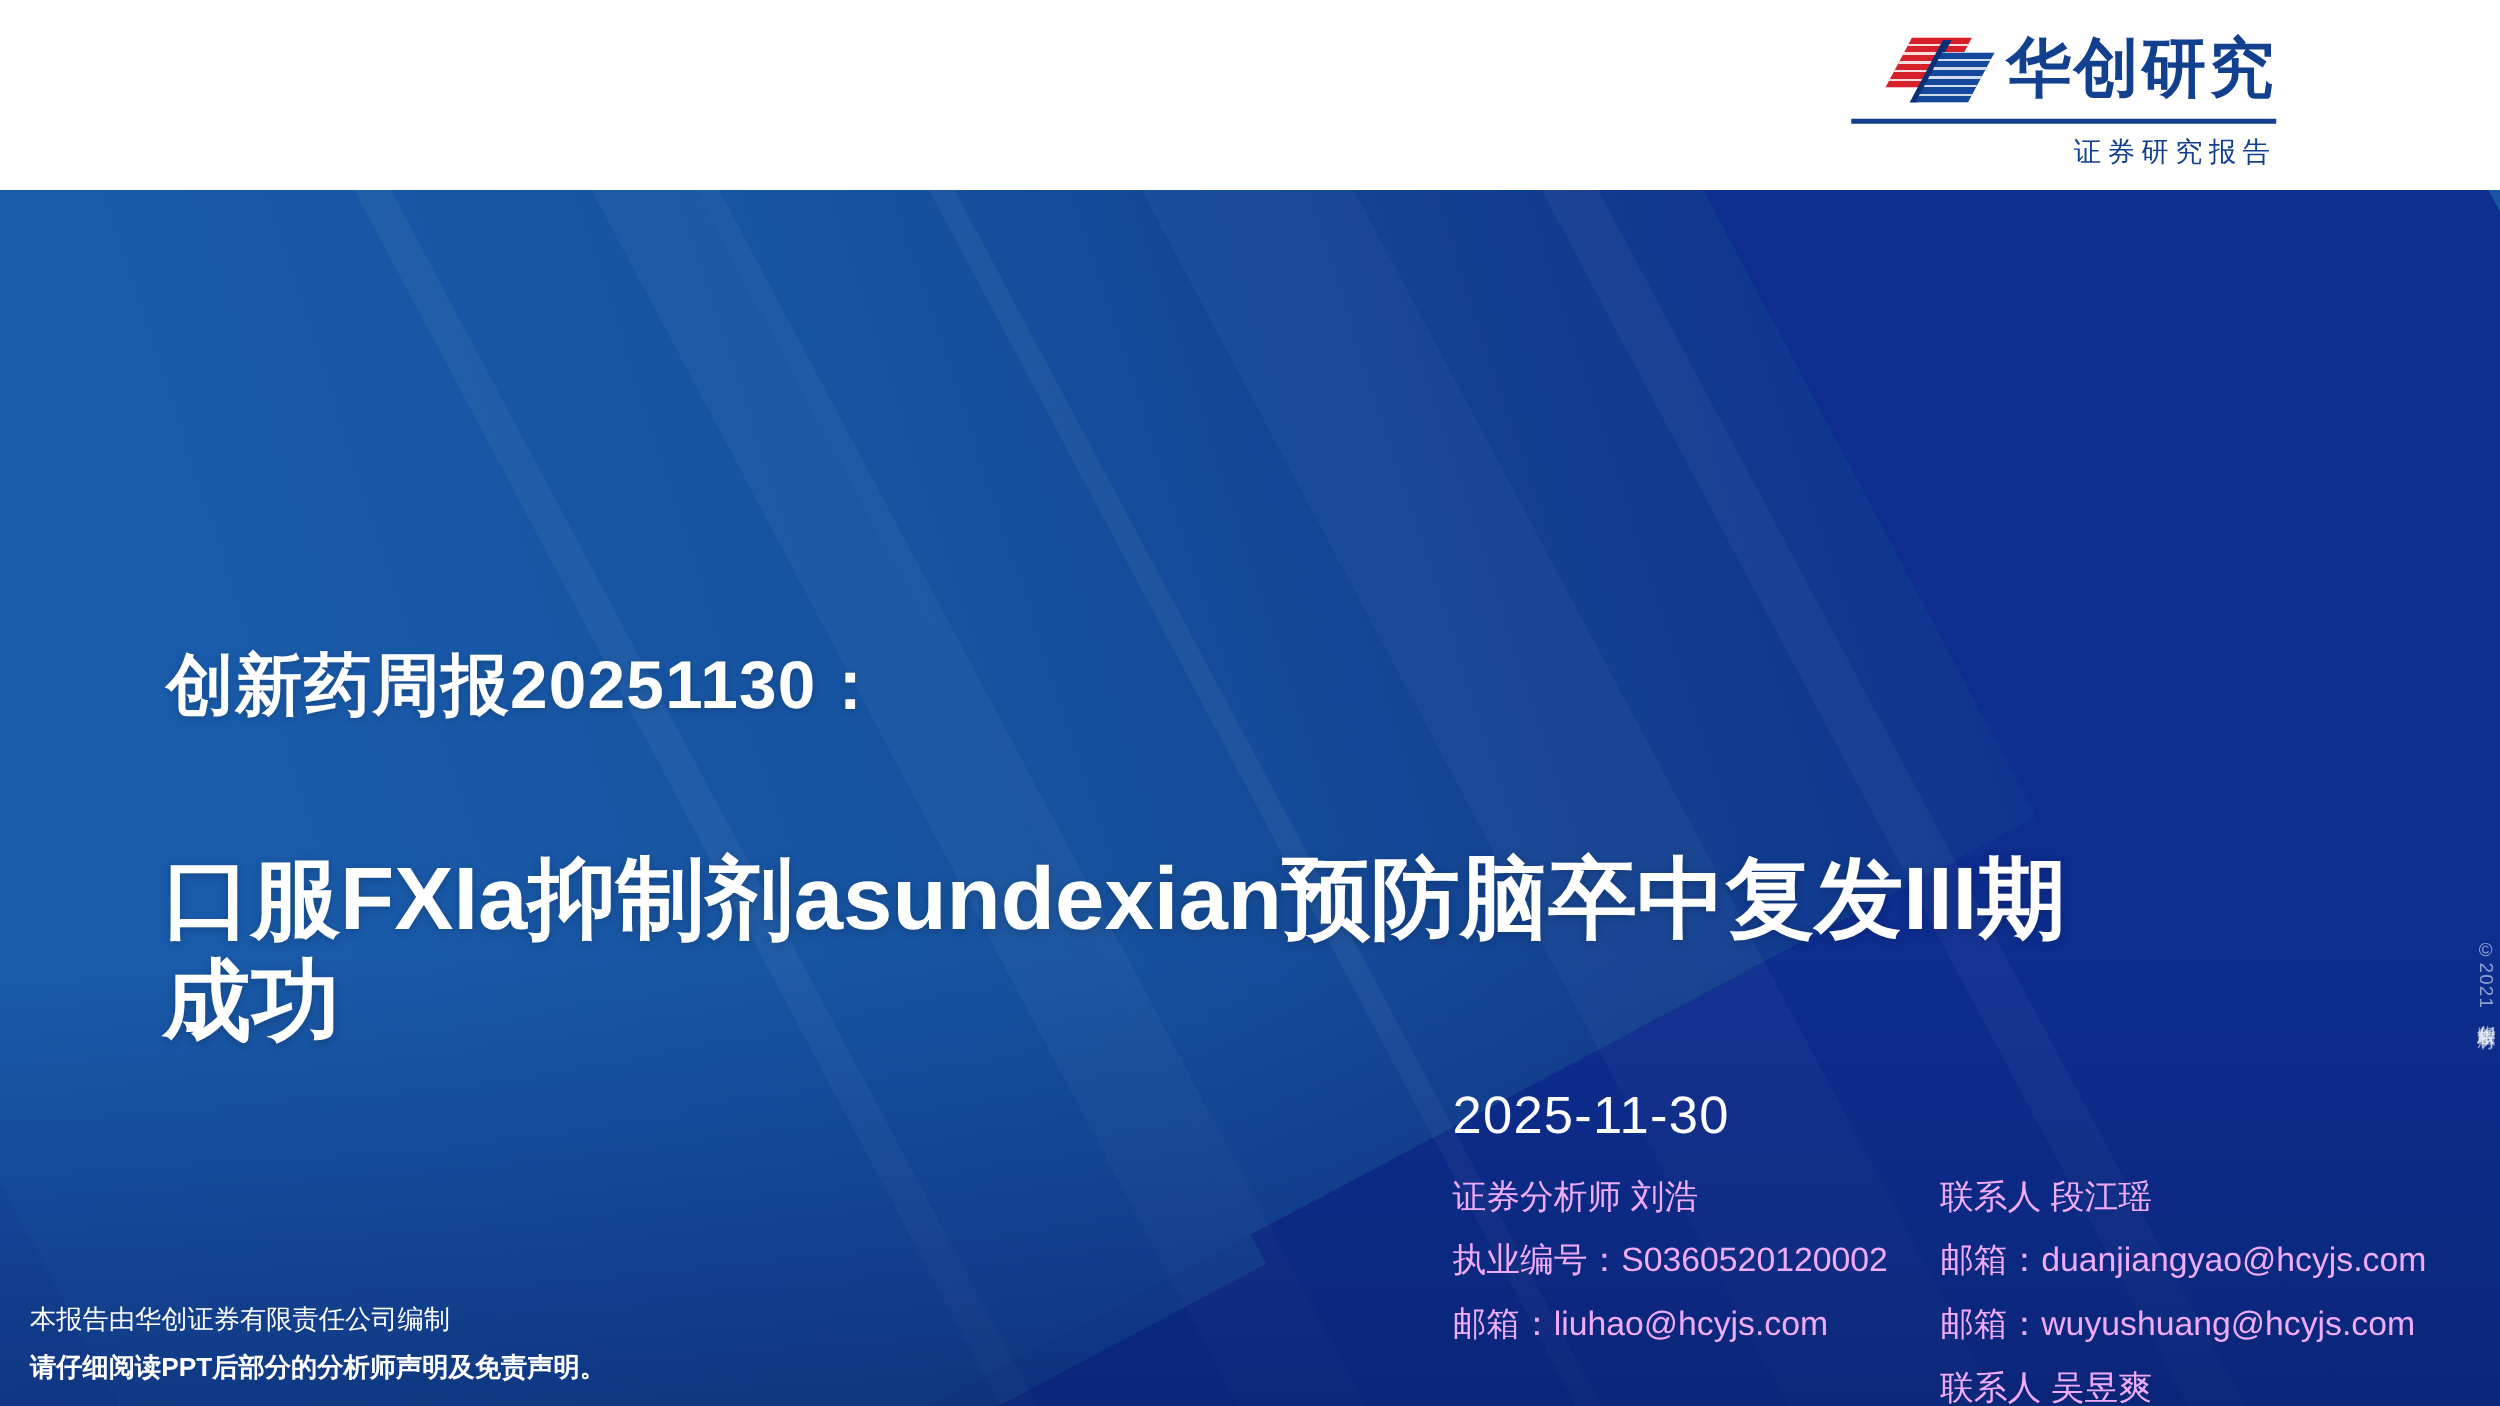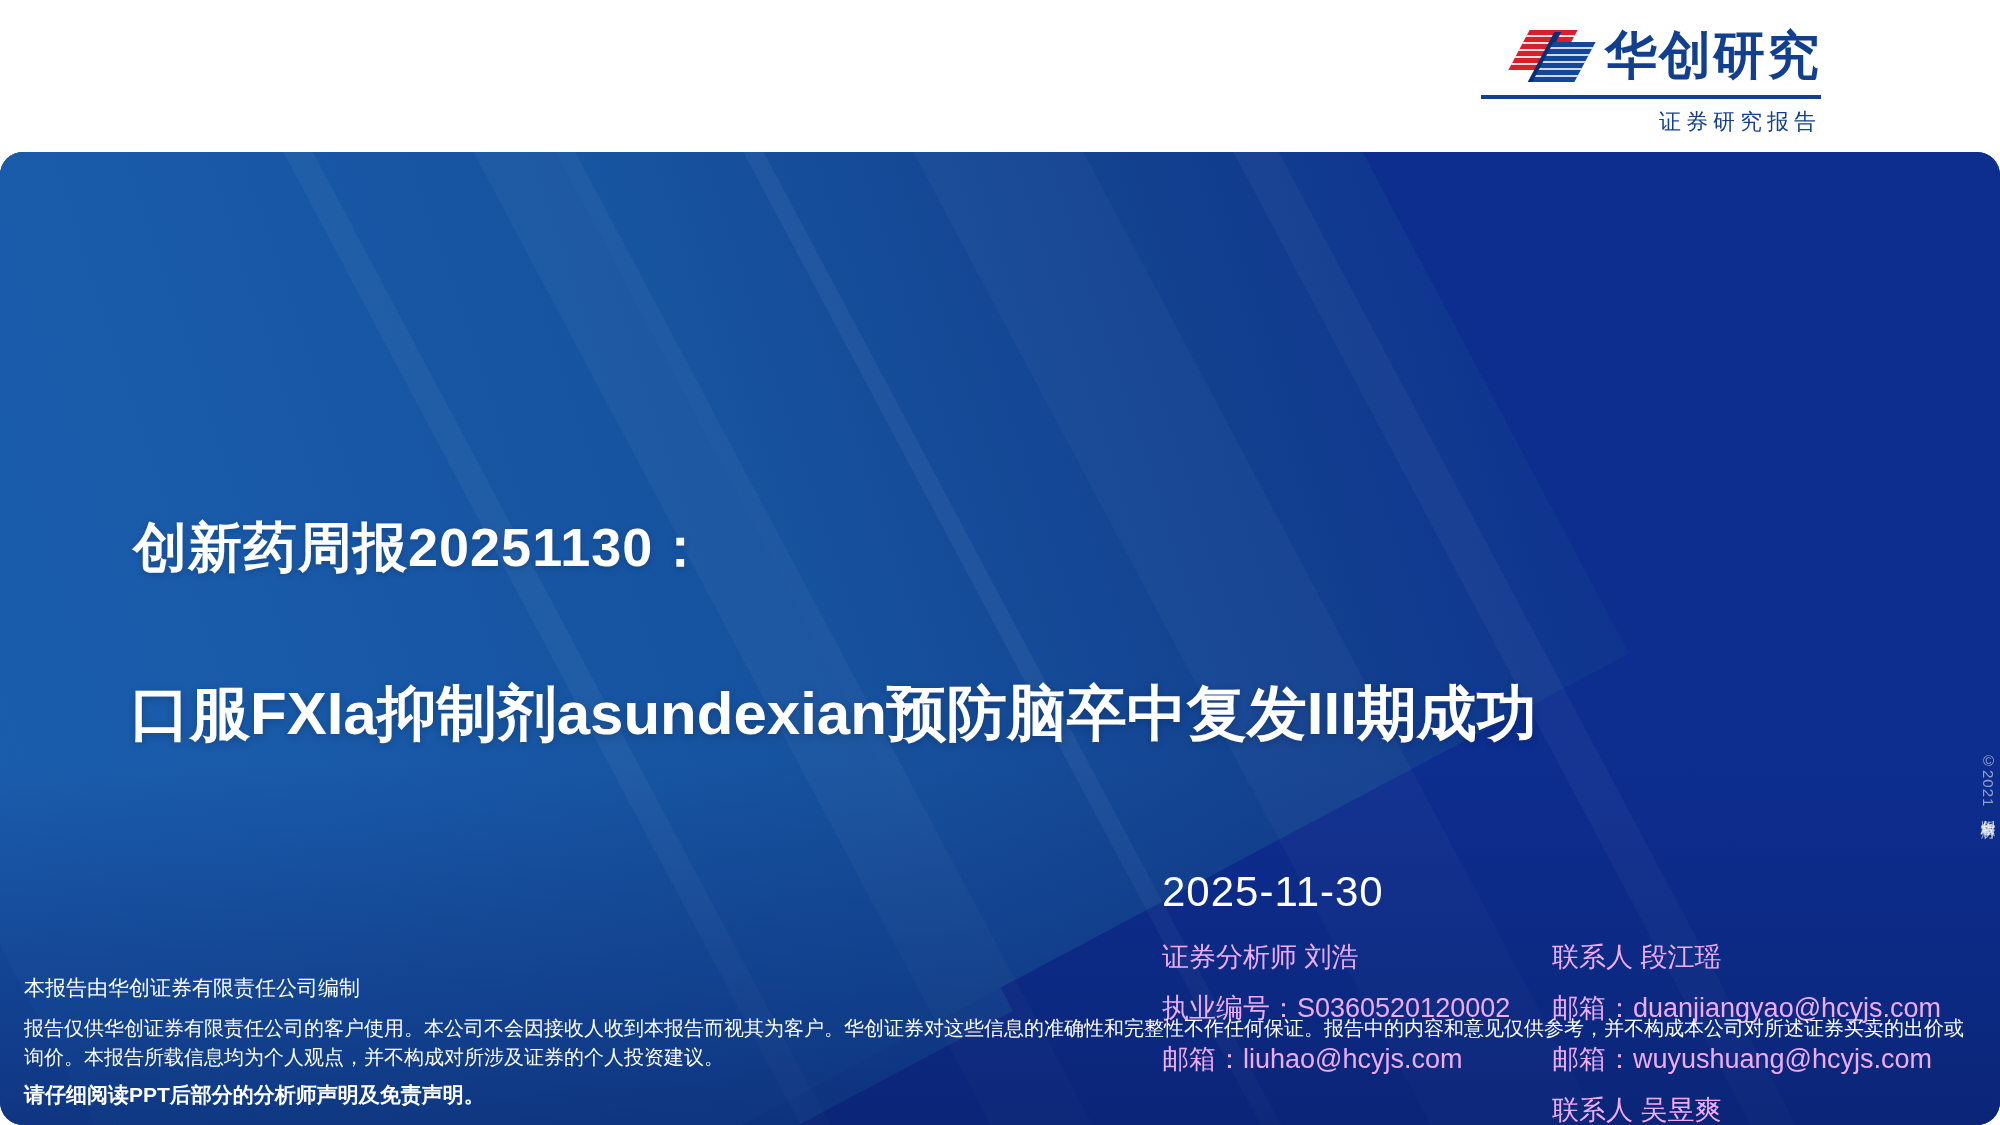--- a/index.html
+++ b/index.html
@@ -56,21 +56,21 @@
     margin-top:9px;width:340px;height:4px;background:#123f8e;
   }
   #brand-sub{
     margin-top:8px;font-size:22px;color:#123f8e;letter-spacing:5px;
     white-space:nowrap;
   }
 
   
   #slide{
     position:absolute;left:0;top:152px;width:2000px;height:973px;
-    background:#0d2d8f;overflow:hidden;border-radius:23px;
+    background:#0d2d8f;overflow:hidden;
   }
   
   #bg-wedge-left{
     position:absolute;left:-560px;top:-260px;width:1760px;height:1700px;
     background:linear-gradient(100deg,#1a5ca8 0%,#1c63b4 28%,#17539f 52%,#12408f 76%,#0d2d8f 100%);
     transform:rotate(-28deg);transform-origin:top left;
   }
   #bg-wedge-left2{
     position:absolute;left:-980px;top:-120px;width:1300px;height:1800px;
     background:linear-gradient(100deg,#1e66ba 0%,#1a5cac 45%,#15509c 100%);
@@ -105,21 +105,21 @@
   
   #content{position:absolute;inset:0;}
   #subtitle{
     position:absolute;left:133px;top:360px;
     font-size:54px;font-weight:bold;color:#ffffff;
     letter-spacing:1px;white-space:nowrap;
     text-shadow:0 2px 6px rgba(0,0,0,.18);
   }
   #main-title{
     position:absolute;left:130px;top:527px;width:1580px;
-    font-size:60px;font-weight:bold;color:#ffffff;line-height:1.16;
+    font-size:71px;font-weight:bold;color:#ffffff;line-height:1.16;
     letter-spacing:0px;
     text-shadow:0 2px 8px rgba(0,0,0,.2);
   }
   #doc-date{
     position:absolute;left:1162px;top:716px;
     font-size:42px;color:#ffffff;font-weight:400;letter-spacing:1px;
   }
 
   #analyst-col{
     position:absolute;left:1162px;top:790px;
@@ -207,20 +207,19 @@
 
     <div id="contact-col">
       <div class="meta-line">联系人 段江瑶</div>
       <div class="meta-line">邮箱：duanjiangyao@hcyjs.com</div>
       <div class="meta-line">邮箱：wuyushuang@hcyjs.com</div>
       <div class="meta-line">联系人 吴昱爽</div>
     </div>
 
     <div id="disclaimer">
       <div id="disc-head">本报告由华创证券有限责任公司编制</div>
-      <div id="disc-body">报告仅供华创证券有限责任公司的客户使用。本公司不会因接收人收到本报告而视其为客户。华创证券对这些信息的准确性和完整性不作任何保证。报告中的内容和意见仅供参考，并不构成本公司对所述证券买卖的出价或询价。本报告所载信息均为个人观点，并不构成对所涉及证券的个人投资建议。</div>
       <div id="disc-warn">请仔细阅读PPT后部分的分析师声明及免责声明。</div>
     </div>
 
     <div id="watermark">©2021华创版权所有</div>
 
   </div>
 </div>
 
 </body></html>

